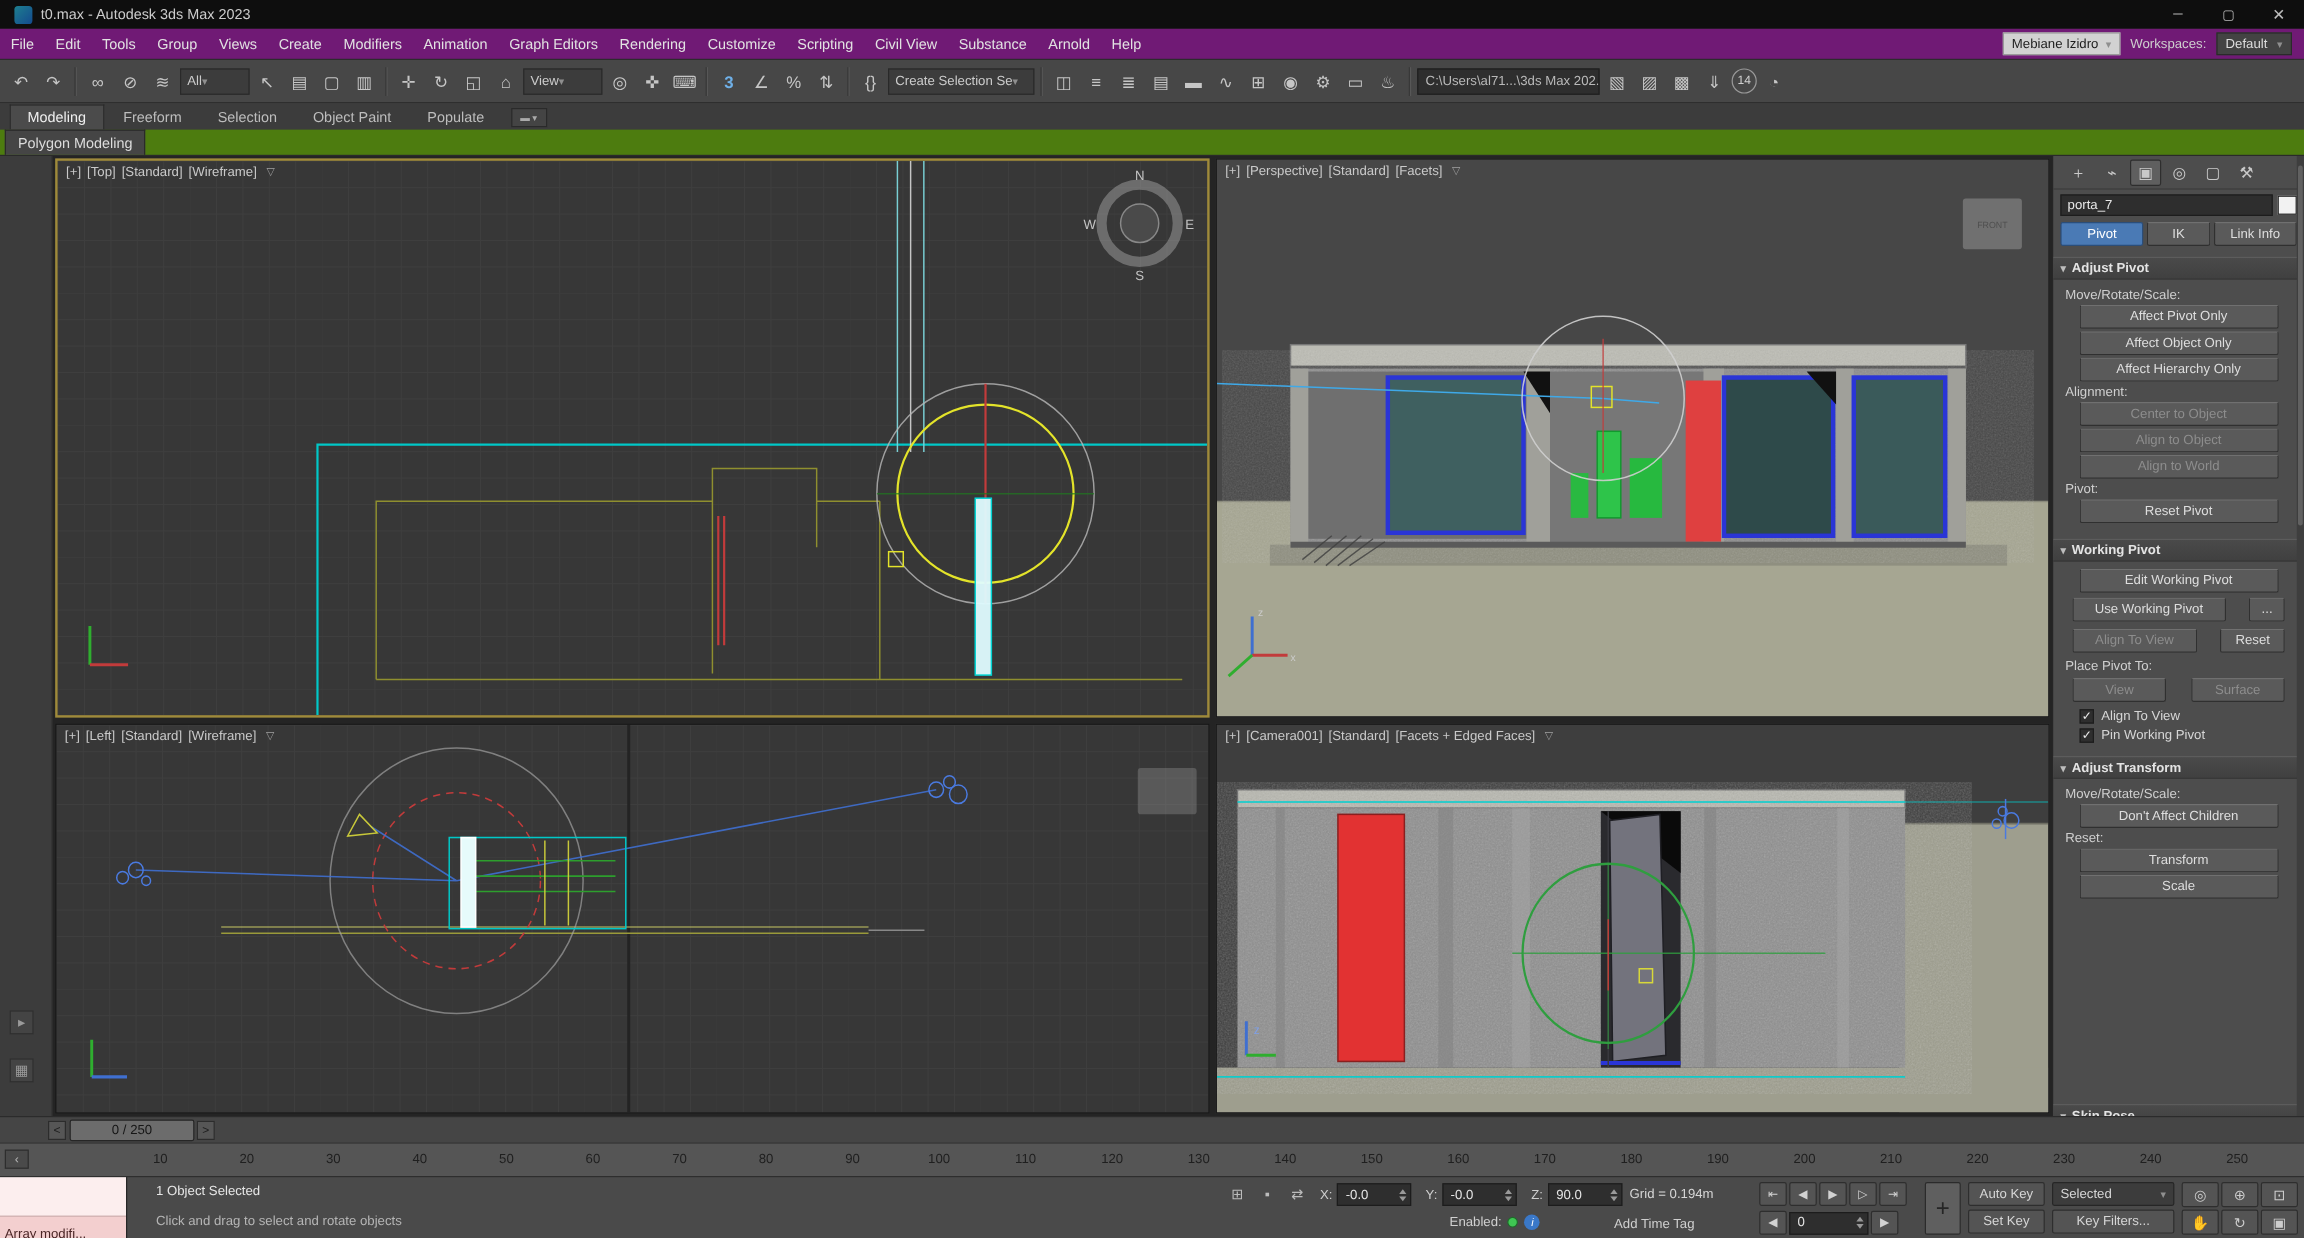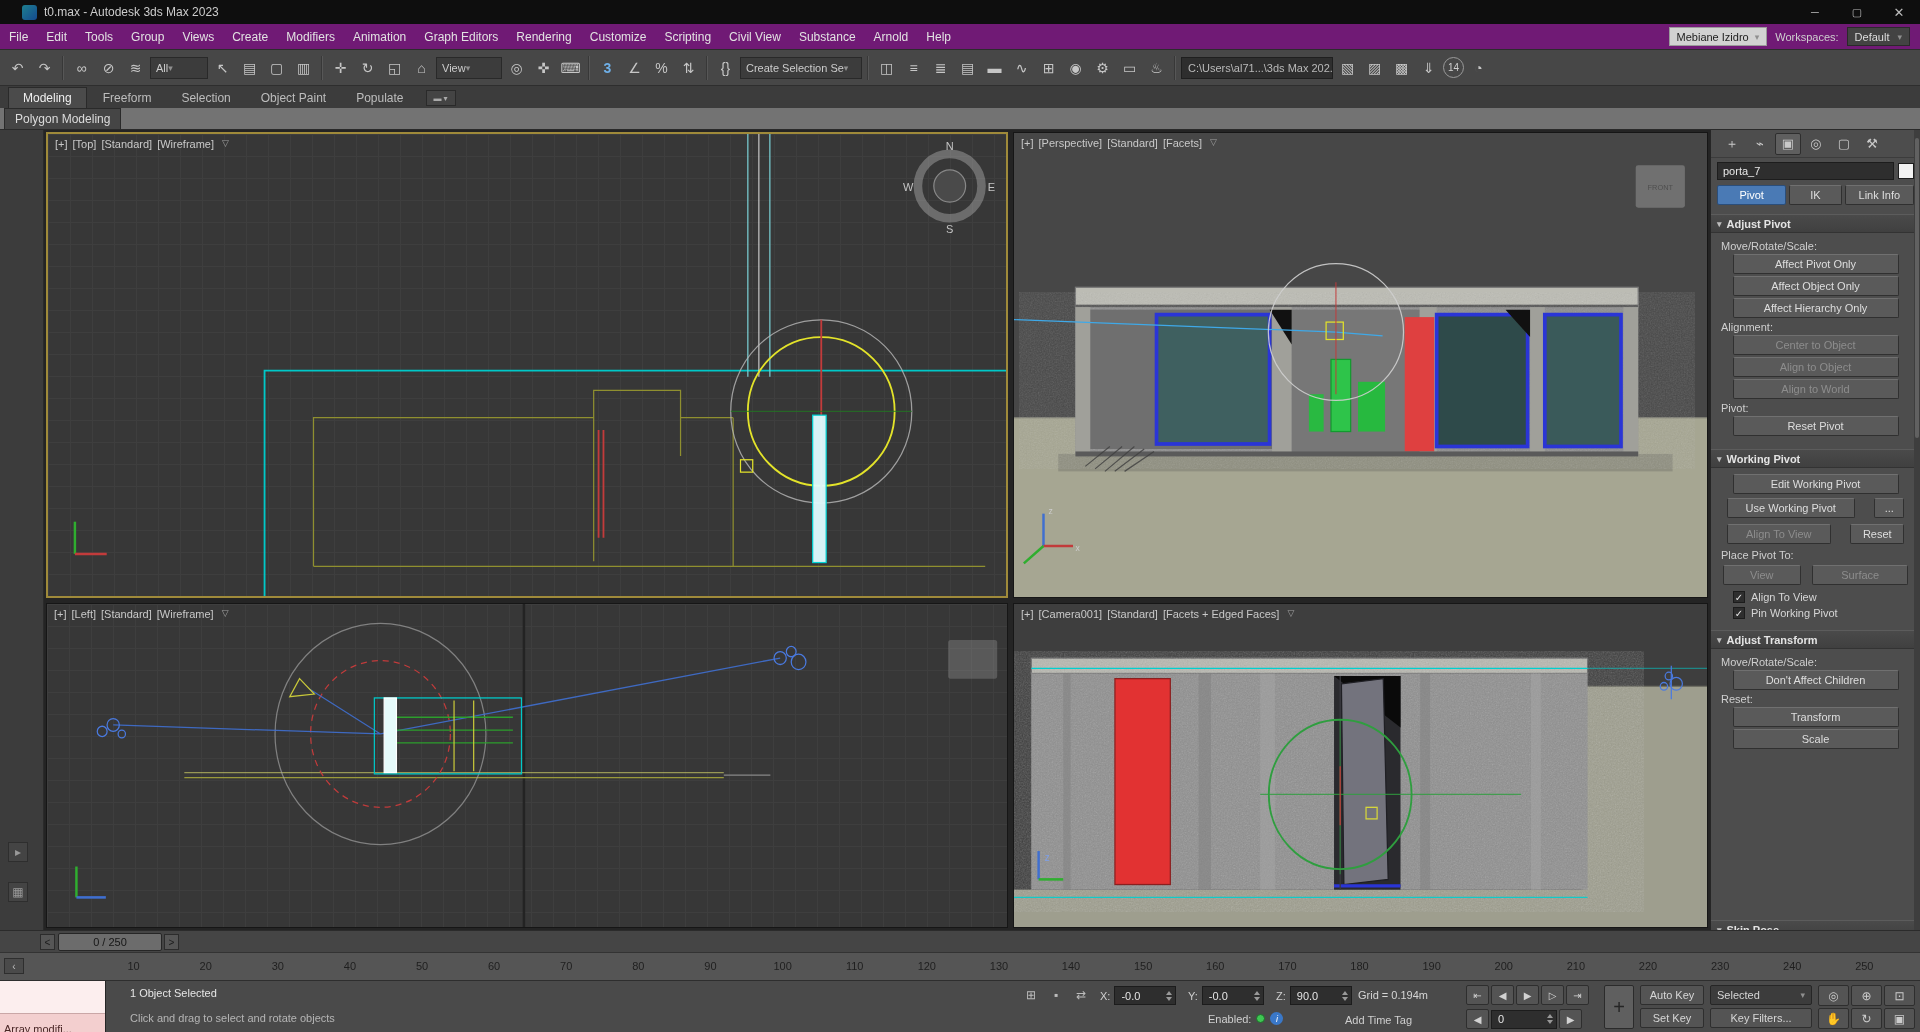--- a/index.html
+++ b/index.html
@@ -1,20 +1,20 @@
 <!DOCTYPE html>
 <html><head>
 <meta charset="utf-8">
 <style>
   * { box-sizing: border-box; margin: 0; padding: 0; }
   html,body { width:1920px; height:1032px; overflow:hidden; }
   body { font-family:"Liberation Sans", sans-serif; background:#3c3c3c; color:#d0d0d0; font-size:12px; }
 
   
-  .titlebar { height:24px; background:#0e0e0e; display:flex; align-items:center; padding-left:22px; }
+  .titlebar { height:24px; background:#0e0e0e; display:flex; align-items:center; padding-left:12px; }
   .app-icon { width:15px; height:15px; border-radius:3px; background:linear-gradient(135deg,#1e7f8f,#144a8f); margin-right:7px; }
   .title-text { color:#cccccc; font-size:12px; }
   .win-controls { margin-left:auto; display:flex; height:100%; }
   .win-btn { width:42px; display:flex; align-items:center; justify-content:center; color:#bbbbbb; font-size:11px; }
   .win-btn:last-child { font-size:13px; }
 
   
   .menubar { height:26px; background:#701a75; display:flex; align-items:center; border-bottom:1px solid #2c2c2c; }
   .menu-item { padding:0 9px; height:100%; display:flex; align-items:center; color:#e2e2e2; font-size:12px; cursor:default; }
   .menubar-right { margin-left:auto; display:flex; align-items:center; gap:8px; padding-right:10px; }
@@ -30,21 +30,21 @@
   .tsep { width:2px; height:24px; border-left:1px solid #383838; border-right:1px solid #575757; margin:0 3px; }
   .tdrop { height:22px; background:#3c3c3c; border:1px solid #292929; display:flex; align-items:center; padding:0 5px; color:#cccccc; font-size:11px; white-space:nowrap; overflow:hidden; }
   .tfield { height:22px; background:#2e2e2e; border:1px solid #1f1f1f; color:#b9b9b9; font-size:11px; display:flex; align-items:center; padding:0 6px; white-space:nowrap; overflow:hidden; }
   .tbadge { width:21px; height:21px; border:1px solid #9a9a9a; border-radius:50%; display:flex; align-items:center; justify-content:center; color:#cfcfcf; font-size:10px; }
 
   
   .ribbon-tabs { height:22px; background:#3c3c3c; display:flex; align-items:flex-end; padding-left:8px; gap:2px; }
   .rtab { padding:3px 14px; color:#bdbdbd; font-size:12px; }
   .rtab.active { background:#4b4b4b; color:#efefef; border:1px solid #2a2a2a; border-bottom:none; }
   .ribbon-toggle { width:30px; height:16px; background:#444444; border:1px solid #2a2a2a; margin-left:6px; margin-bottom:2px; display:flex; align-items:center; justify-content:center; color:#aaaaaa; font-size:8px; gap:2px;}
-  .subpanel { height:22px; background:#737373; display:flex; align-items:center; padding-left:4px; border-bottom:1px solid #2a2a2a; }
+  .subpanel { height:22px; background:#4d7c0f; display:flex; align-items:center; padding-left:4px; border-bottom:1px solid #2a2a2a; }
   .subtab { background:#454545; border:1px solid #2a2a2a; border-bottom:none; padding:3px 10px; color:#dcdcdc; font-size:12px; }
 
   
   .main { display:flex; height:800px; }
   .left-strip { width:44px; background:#3c3c3c; position:relative; border-right:1px solid #2a2a2a; }
   .strip-icon { position:absolute; left:8px; width:20px; height:20px; display:flex; align-items:center; justify-content:center; color:#9a9a9a; font-size:12px; background:#444444; border:1px solid #2e2e2e; }
   .vp-grid { flex:1; display:grid; grid-template-columns:962px 1fr; grid-template-rows:466px 1fr; gap:5px; background:#242424; padding:2px; }
   .viewport { position:relative; background:#373737; border:1px solid #161616; overflow:hidden; }
   .viewport.active { border:2px solid #9f8a3a; }
   .viewport.shaded { background:#474747; }
@@ -501,21 +501,21 @@
           <div class="cbtn small" style="width:128px">Use Working Pivot</div>
           <div class="cbtn small" style="width:30px">...</div>
         </div>
         <div class="btn-pair">
           <div class="cbtn small dis" style="width:104px">Align To View</div>
           <div class="cbtn small" style="width:54px">Reset</div>
         </div>
         <div class="sec-label">Place Pivot To:</div>
         <div class="btn-pair">
           <div class="cbtn small dis" style="width:78px">View</div>
-          <div class="cbtn small dis" style="width:96px">Surface</div>
+          <div class="cbtn small dis" style="width:78px">Surface</div>
         </div>
         <div class="chkrow">
           <span class="chk">✓</span>
           <span>Align To View</span>
         </div>
         <div class="chkrow">
           <span class="chk">✓</span>
           <span>Pin Working Pivot</span>
         </div>
       </div>

